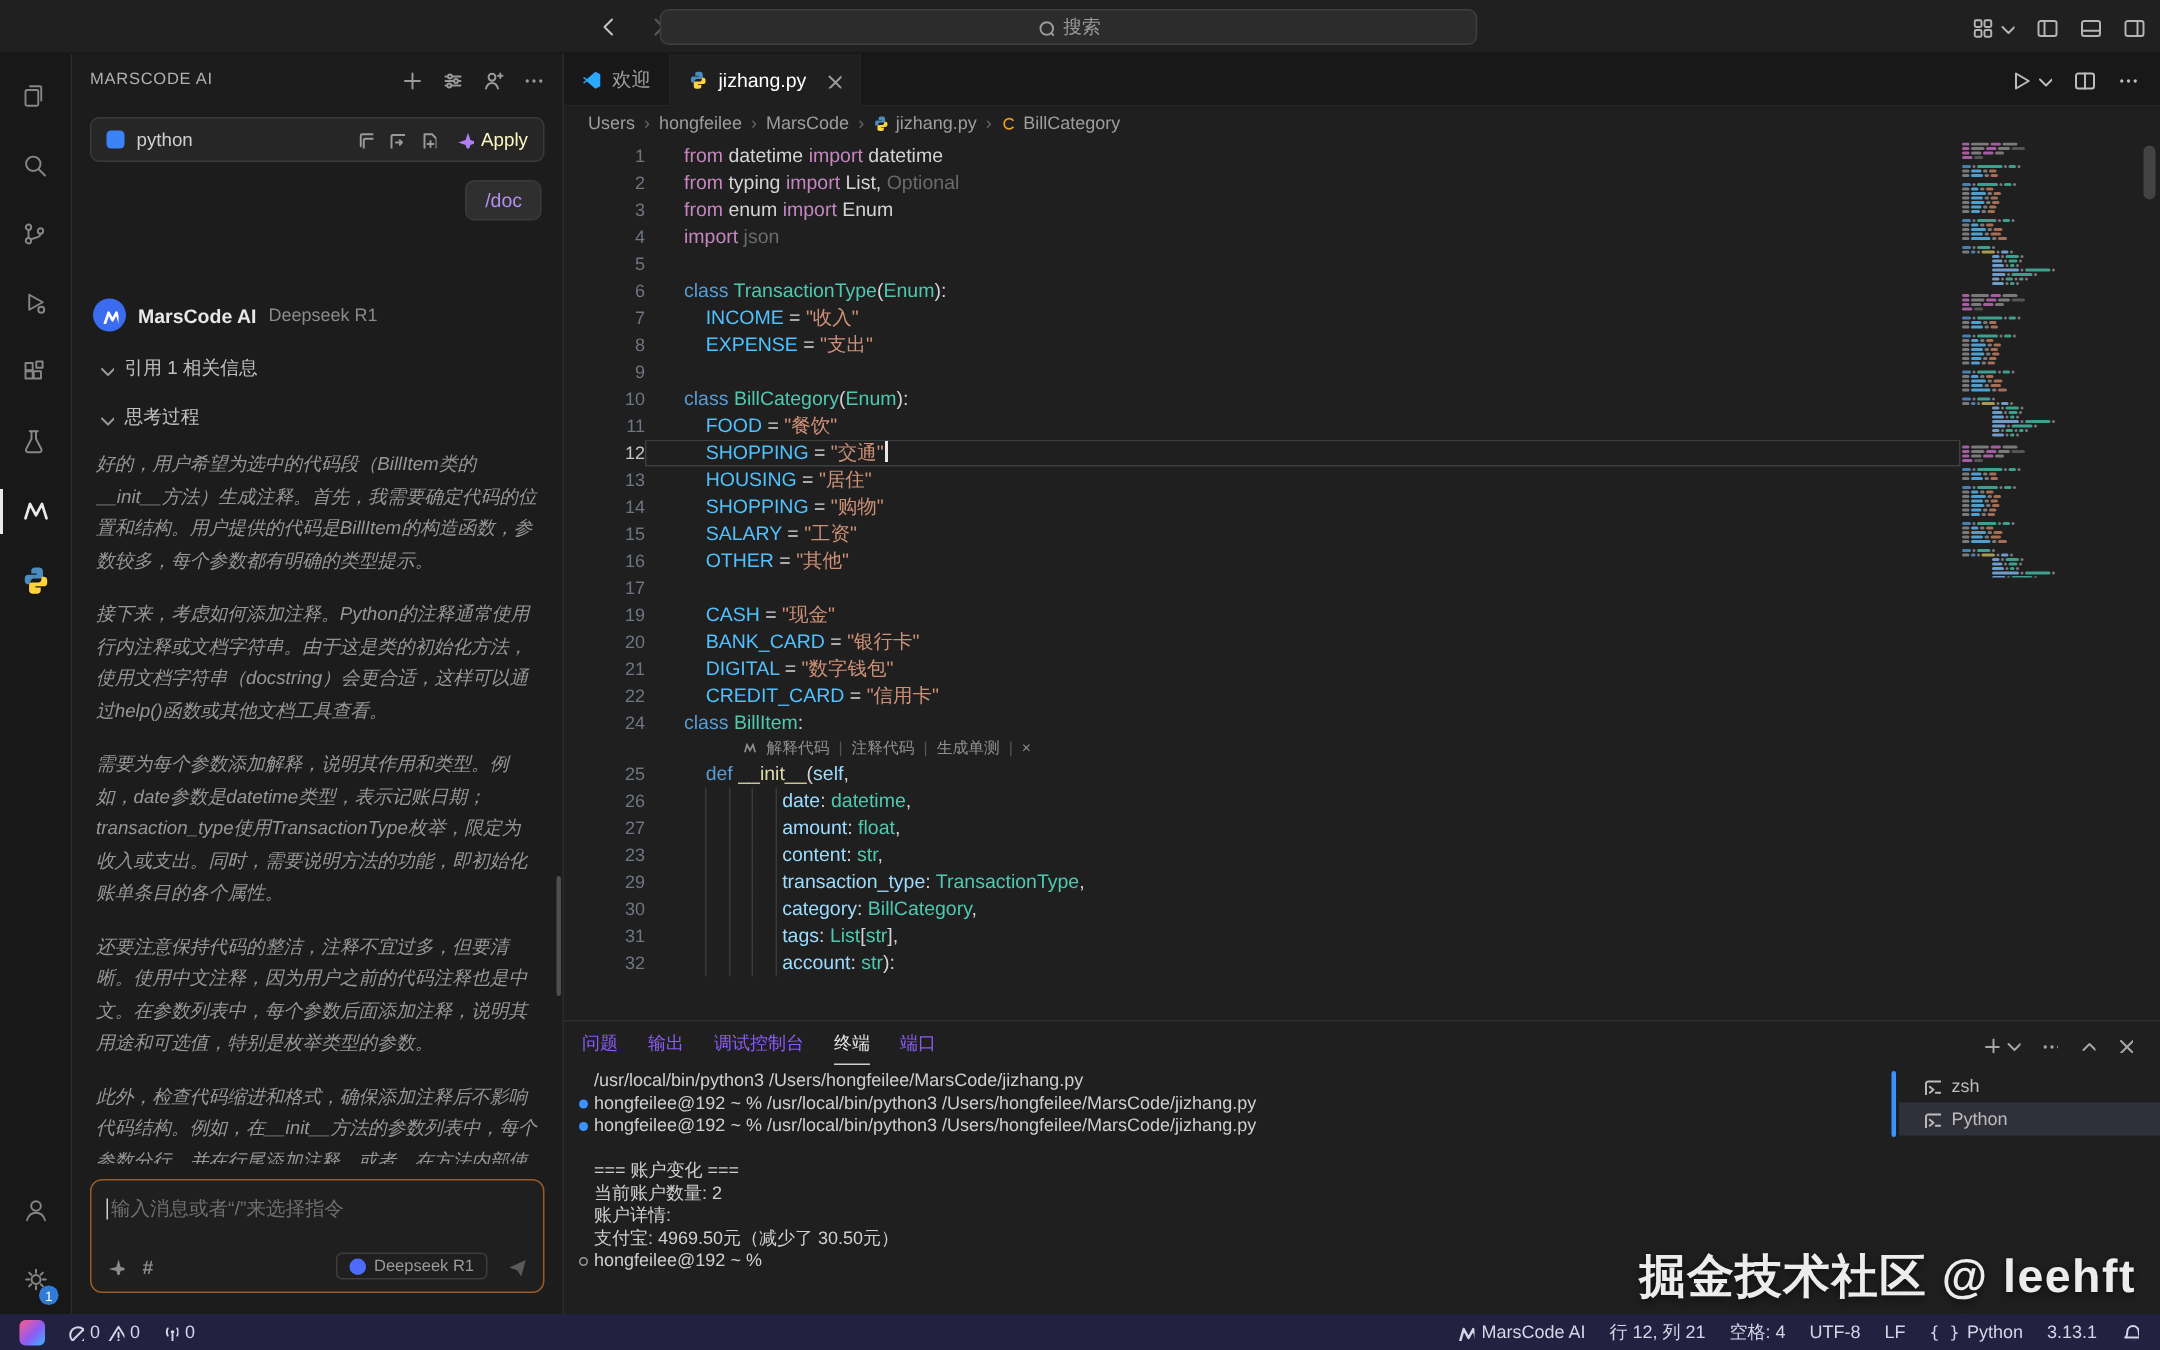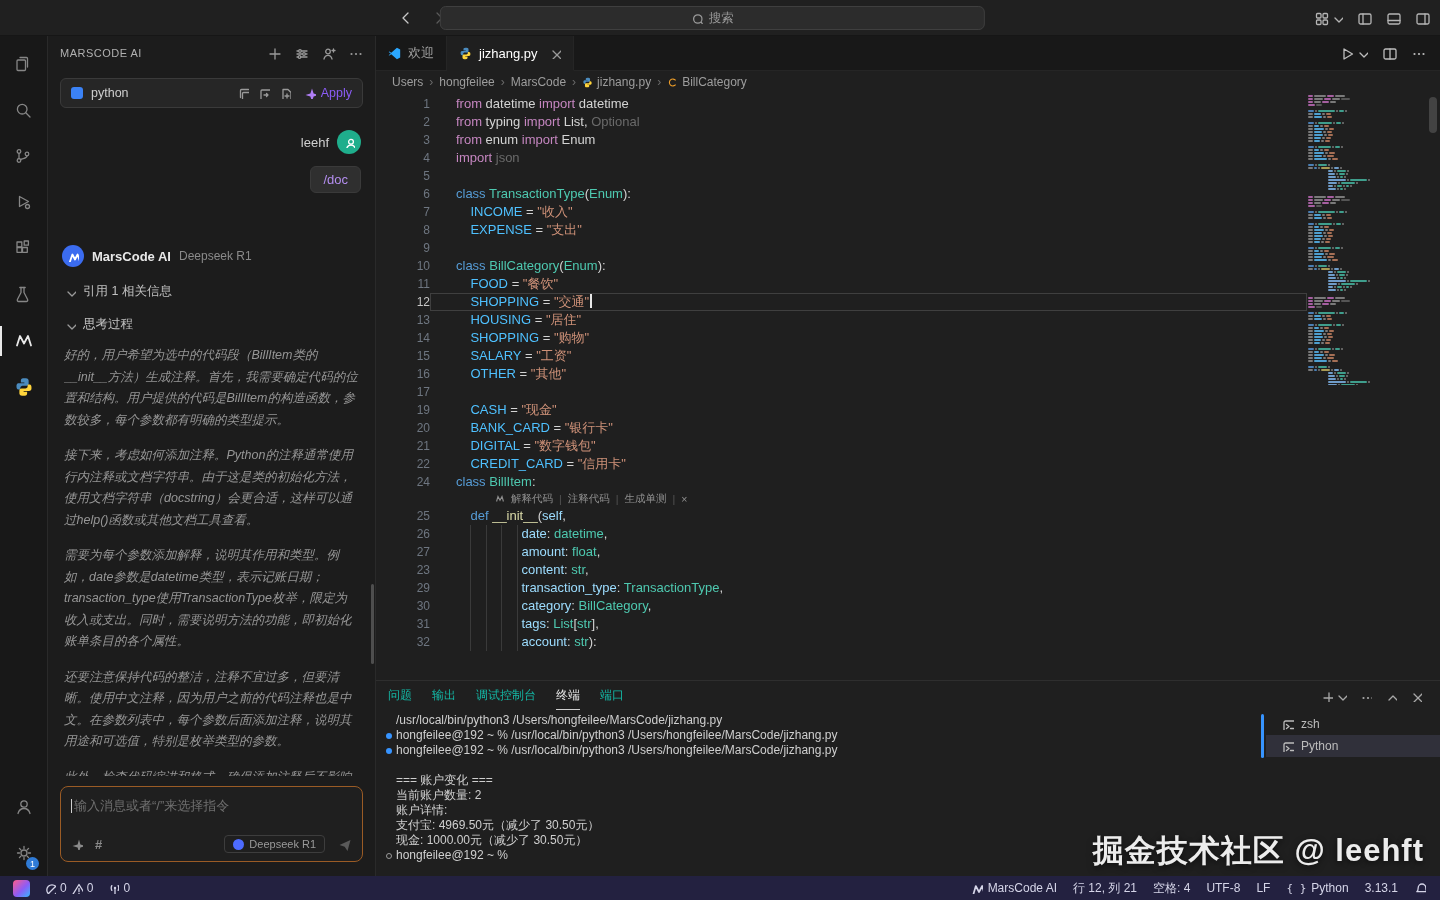--- a/index.html
+++ b/index.html
@@ -25,21 +25,21 @@
 
   
   .sidebar{position:absolute;left:48px;top:36px;width:328px;bottom:24px;background:#1c1c1c;border-right:1px solid #2a2a2a;display:flex;flex-direction:column;}
   .sb-head{height:34px;display:flex;align-items:center;padding:0 12px;flex:none;}
   .sb-title{font-size:11px;letter-spacing:.5px;color:#b0b0b0;}
   .sb-head-icons{margin-left:auto;display:flex;gap:12px;color:#9a9a9a;align-items:center;}
   .chip{margin:8px 12px 0;height:30px;border:1px solid #3a3a3a;background:#262626;border-radius:6px;display:flex;align-items:center;gap:8px;padding:0 10px;flex:none;}
   .chip-lang-ic{width:12px;height:12px;border-radius:3px;background:#3b82f6;flex:none;}
   .chip-label{color:#cfcfcf;font-size:12.5px;}
   .chip-icons{margin-left:auto;display:flex;gap:9px;color:#9a9a9a;align-items:center;}
-  .apply-btn{display:flex;align-items:center;gap:5px;color:#8b5cf6;font-size:12.5px;margin-left:4px;}
+  .apply-btn{display:flex;align-items:center;gap:5px;color:#fef9c3;font-size:12.5px;margin-left:4px;}
   .user-row{margin:22px 14px 0;display:flex;justify-content:flex-end;align-items:center;gap:8px;flex:none;}
   .user-name{color:#d0d0d0;}
   .avatar{width:24px;height:24px;border-radius:50%;display:flex;align-items:center;justify-content:center;flex:none;}
   .avatar.green{background:#1fae8c;color:#fff;}
   .avatar.blue{background:#3b6cf0;color:#fff;width:22px;height:22px;}
   .doc-chip{margin:12px 14px 0;align-self:flex-end;background:#2f2f2f;border:1px solid #3a3a3a;border-radius:6px;padding:5px 12px;color:#b48ef0;font-size:13px;flex:none;}
   .ai-row{margin:52px 14px 0;display:flex;align-items:center;gap:8px;flex:none;}
   .ai-name{font-weight:bold;color:#e8e8e8;font-size:13px;}
   .ai-model{color:#8a8a8a;font-size:12px;}
   .section-row{margin:16px 16px 0;display:flex;align-items:center;gap:7px;color:#c0c0c0;font-size:12.5px;flex:none;}
@@ -80,21 +80,21 @@
   .minimap{position:absolute;top:2px;right:14px;width:118px;height:290px;overflow:hidden;}
   .mrow{display:flex;height:2px;margin-bottom:1px;}
   .mseg{height:2px;border-radius:1px;margin-right:1px;flex:none;}
   .msp{flex:none;height:2px;}
   .vscroll{position:absolute;top:0;right:0;width:14px;bottom:0;}
   .vthumb{position:absolute;top:4px;left:3px;width:8px;height:36px;background:rgba(110,110,110,.45);border-radius:4px;}
 
   
   .panel{height:196px;border-top:1px solid #2e2e2e;background:#1f1f1f;display:flex;flex-direction:column;flex:none;position:relative;}
   .panel-head{height:29px;display:flex;align-items:center;padding:0 12px;gap:20px;flex:none;}
-  .ptab{font-size:12px;color:#14b8a6;height:100%;display:flex;align-items:center;border-bottom:1px solid transparent;}
+  .ptab{font-size:12px;color:#8b5cf6;height:100%;display:flex;align-items:center;border-bottom:1px solid transparent;}
   .ptab.active{color:#e6e6e6;border-bottom-color:#cfcfcf;}
   .phead-actions{margin-left:auto;display:flex;align-items:center;gap:13px;color:#a8a8a8;padding-right:6px;}
   .term-wrap{flex:1;display:flex;overflow:hidden;}
   .term-body{flex:1;padding:3px 0 0 6px;font-family:"DejaVu Sans Mono",monospace;font-size:12px;line-height:15px;color:#cfcfcf;overflow:hidden;}
   .trow{display:flex;height:15px;align-items:center;}
   .tm{flex:0 0 14px;display:flex;justify-content:center;align-items:center;}
   .tdot{width:6px;height:6px;border-radius:50%;background:#3794ff;}
   .tring{width:6px;height:6px;border-radius:50%;border:1px solid #9a9a9a;}
   .ttext{white-space:pre;}
   .term-list{flex:0 0 182px;padding-top:3px;position:relative;}
@@ -297,29 +297,20 @@
           </span>
         <span class="apply-btn">
           <svg class="i sm" style="stroke:none">
               <path fill="#b07ef5" d="M8 1.5l1.6 4.9L14.5 8l-4.9 1.6L8 14.5 6.4 9.6 1.5 8l4.9-1.6z"></path>
             </svg>
           <span>Apply</span>
         </span>
       </span>
     </div>
 
-    <div class="user-row">
-      <span class="user-name">leehf</span>
-      <span class="avatar green">
-          <svg class="i sm" style="stroke:#fff">
-            <circle cx="8" cy="5.8" r="2.4"></circle>
-            <path d="M3.5 13c.8-2.8 2.5-4 4.5-4s3.7 1.2 4.5 4"></path>
-          </svg>
-        </span>
-    </div>
 
     <div class="doc-chip">/doc</div>
 
     <div class="ai-row">
       <span class="avatar blue">
           <svg class="i sm" style="stroke:#fff;stroke-width:1.8">
             <path d="M3 11.5L5.4 4.5l2.6 5 2.6-5 2.4 7"></path>
           </svg>
         </span>
       <span class="ai-name">MarsCode AI</span>
@@ -1203,24 +1194,20 @@
             </div>
             <div class="trow">
               <span class="tm"></span>
               <span class="ttext">账户详情:</span>
             </div>
             <div class="trow">
               <span class="tm"></span>
               <span class="ttext">支付宝: 4969.50元（减少了 30.50元）</span>
             </div>
             <div class="trow">
-              <span class="tm"></span>
-              <span class="ttext">现金: 1000.00元（减少了 30.50元）</span>
-            </div>
-            <div class="trow">
               <span class="tm">
                 <span class="tring"></span>
               </span>
               <span class="ttext">hongfeilee@192 ~ %</span>
             </div>
           </div>
         <div class="term-list">
           <div class="tl-bar"></div>
           <div class="tl-row">
             <svg class="i sm">

